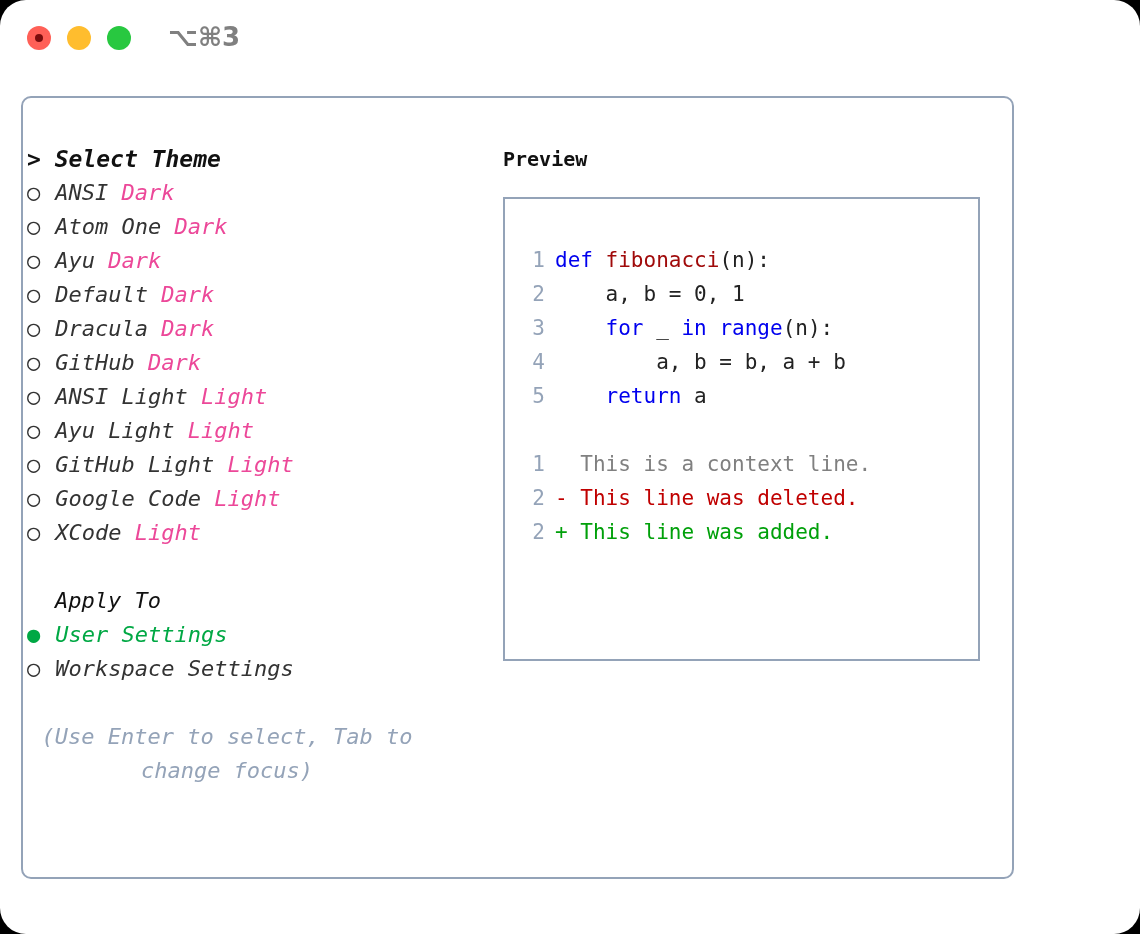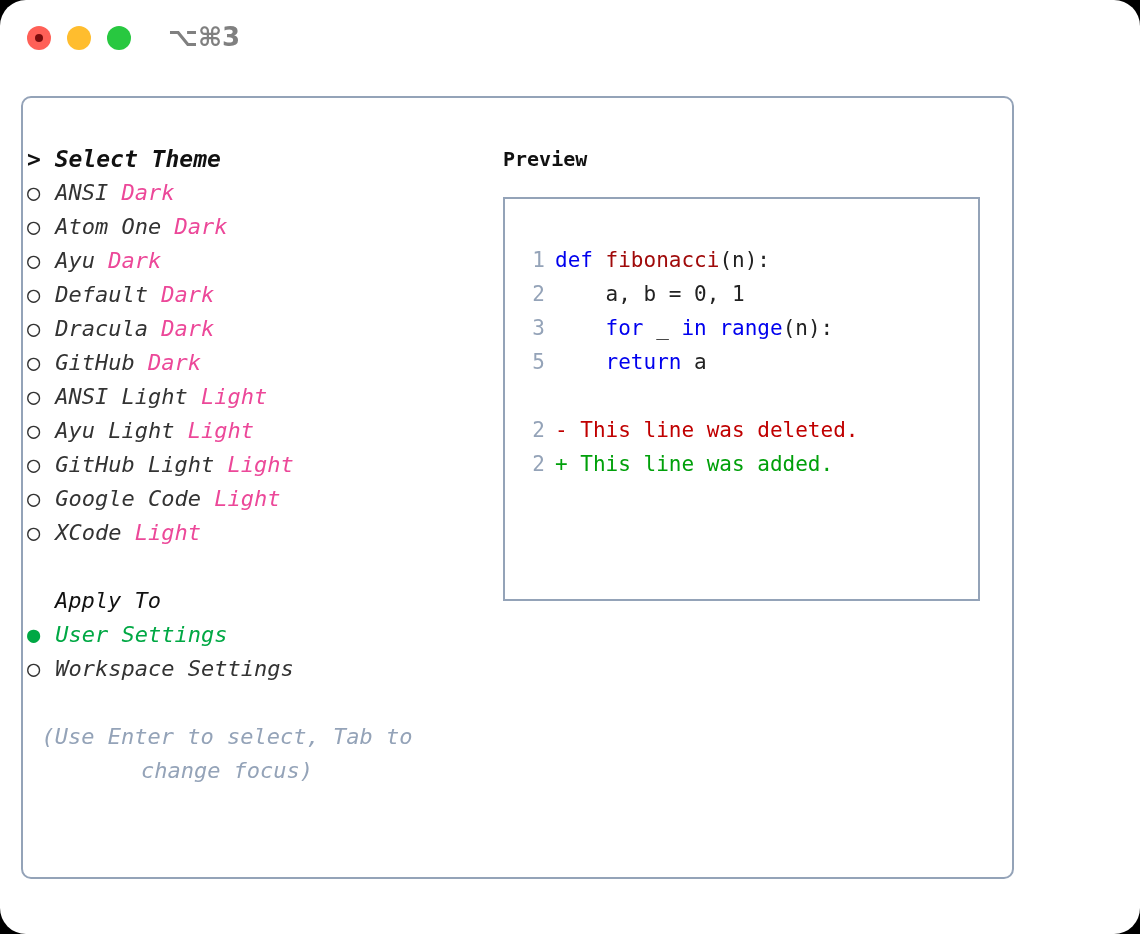--- a/index.html
+++ b/index.html
@@ -138,21 +138,21 @@
   #preview-title {
     font-size: 20px;
     font-weight: bold;
     color: #111111;
     line-height: 34px;
     height: 34px;
   }
   #preview-box {
     margin-top: 21px;
     width: 477px;
-    height: 404px;
+    height: 464px;
     border: 2px solid #94A3B8;
     box-sizing: border-box;
     background: #ffffff;
     padding: 44px 16px 0 16px;
   }
   .code-line {
     font-size: 21px;
     line-height: 34px;
     height: 34px;
     white-space: pre;
@@ -215,24 +215,26 @@
       <div id="hint">(Use Enter to select, Tab to change focus)</div>
     </div>
 
     <div id="right-pane">
       <div id="preview-title">Preview</div>
       <div id="preview-box">
         <div id="code-block">
             <div class="code-line"><span class="lineno">1</span><span class="kw">def </span><span class="fn">fibonacci</span><span>(n):</span></div>
             <div class="code-line"><span class="lineno">2</span><span>    a, b = 0, 1</span></div>
             <div class="code-line"><span class="lineno">3</span><span>    </span><span class="kw">for</span><span> _ </span><span class="kw">in</span><span> </span><span class="kw">range</span><span>(n):</span></div>
+            <div class="code-line"><span class="lineno">4</span><span>        a, b = b, a + b</span></div>
             <div class="code-line"><span class="lineno">5</span><span>    </span><span class="kw">return</span><span> a</span></div>
           </div>
         <div class="blank-line"></div>
         <div id="diff-block">
+            <div class="code-line"><span class="lineno">1</span><span class="diff-ctx"> </span><span class="diff-ctx"> This is a context line.</span></div>
             <div class="code-line"><span class="lineno">2</span><span class="diff-del">-</span><span class="diff-del"> This line was deleted.</span></div>
             <div class="code-line"><span class="lineno">2</span><span class="diff-add">+</span><span class="diff-add"> This line was added.</span></div>
           </div>
       </div>
     </div>
 
   </div>
 </div>
 
 </body></html>

